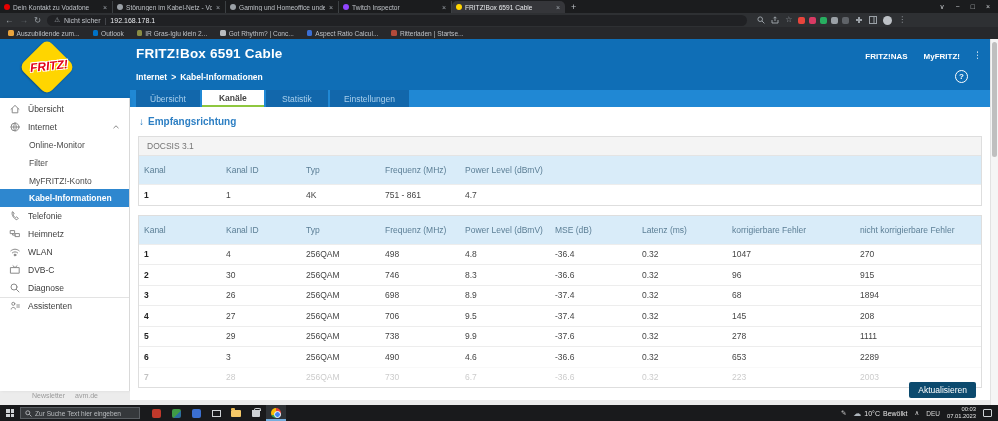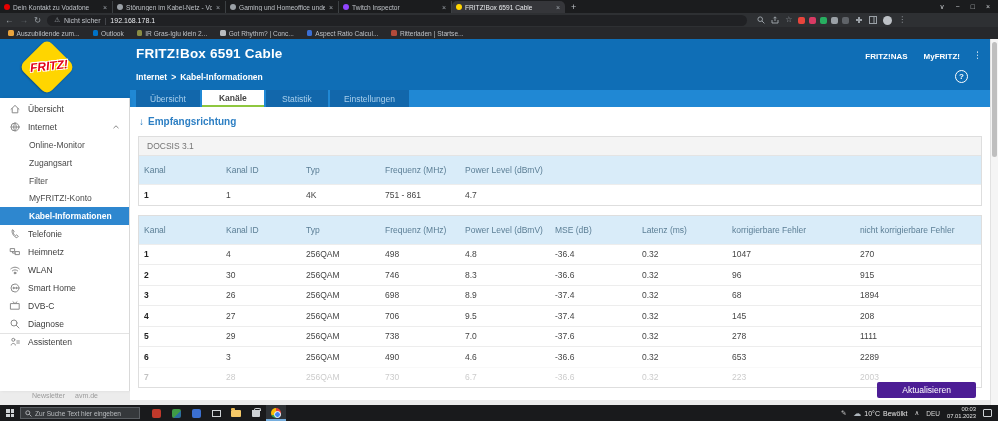--- a/index.html
+++ b/index.html
@@ -67,21 +67,21 @@
   .ptitle{height:19px;line-height:19px;background:#f4f4f4;color:#747474;font-size:8.5px;padding-left:8px;border-bottom:1px solid #e4e4e4;}
   .grid{display:grid;align-items:center;}
   .cols5{grid-template-columns:82px 80px 79px 80px auto;}
   .cols9{grid-template-columns:82px 80px 79px 80px 90px 87px 90px 128px auto;}
   .thead{background:#d9ecf9;height:28px;font-size:8.5px;color:#5b7e95;}
   .thead span{padding-left:5px;}
   .trow{height:20.5px;font-size:8.5px;color:#454545;border-top:1px solid #ededed;background:#fff;}
   .trow span{padding-left:5px;}
   .trow span:first-child{font-weight:bold;color:#222;}
   .trow.faded{opacity:.28;}
-  .refresh{position:absolute;right:14px;bottom:7px;background:#4c1d95;color:#fff;font-size:8.5px;padding:3px 25px;border:none;border-radius:2px;font-family:"Liberation Sans",sans-serif;}
+  .refresh{position:absolute;right:14px;bottom:7px;background:#0c4a6e;color:#fff;font-size:8.5px;padding:3px 9px;border:none;border-radius:2px;font-family:"Liberation Sans",sans-serif;}
 
   
   .taskbar{position:absolute;left:0;right:0;bottom:0;height:16px;background:#191a1c;display:flex;align-items:center;color:#e3e3e3;}
   .startbtn{width:20px;height:16px;display:flex;align-items:center;justify-content:center;}
   .winlogo{display:grid;grid-template-columns:3.5px 3.5px;grid-template-rows:3.5px 3.5px;gap:1px;}
   .winlogo i{background:#cfd3d6;}
   .tsearch{width:120px;height:12px;background:#35383b;border:1px solid #5a5e62;display:flex;align-items:center;gap:3px;padding:0 4px;font-size:6.6px;color:#b9bcbf;margin-right:6px;white-space:nowrap;overflow:hidden;}
   .tico{width:20px;height:16px;display:flex;align-items:center;justify-content:center;position:relative;}
   .tico.running{background:#2e3236;box-shadow:inset 0 -2px 0 #76aede;}
   .chip{width:9px;height:9px;border-radius:2px;}
@@ -264,23 +264,20 @@
             <span class="chev">
               <svg width="8" height="8" viewBox="0 0 8 8" fill="none" stroke="#8a8a8a" stroke-width="1">
                 <path d="M1.5 5.2 L4 2.8 L6.5 5.2"></path>
               </svg>
             </span>
           </div>
           <div class="sitem sub">
             <span>Online-Monitor</span>
           </div>
           <div class="sitem sub">
-            <span>Zugangsart</span>
-          </div>
-          <div class="sitem sub">
             <span>Filter</span>
           </div>
           <div class="sitem sub">
             <span>MyFRITZ!-Konto</span>
           </div>
           <div class="sitem sub active">
             <span>Kabel-Informationen</span>
           </div>
           <div class="sitem">
             <span class="sico">
@@ -301,30 +298,20 @@
             <span>Heimnetz</span>
           </div>
           <div class="sitem">
             <span class="sico">
               <svg width="12" height="12" viewBox="0 0 12 12" fill="none" stroke="#8a8a8a" stroke-width="1" stroke-linejoin="round" stroke-linecap="round">
                 <path d="M1.8 4.8 C4.4 2.6 7.6 2.6 10.2 4.8 M3.4 6.8 C5 5.5 7 5.5 8.6 6.8"></path>
                 <circle cx="6" cy="9" r="0.9" fill="#8a8a8a"></circle>
               </svg>
             </span>
             <span>WLAN</span>
-          </div>
-          <div class="sitem">
-            <span class="sico">
-              <svg width="12" height="12" viewBox="0 0 12 12" fill="none" stroke="#8a8a8a" stroke-width="1" stroke-linejoin="round" stroke-linecap="round">
-                <circle cx="6" cy="6" r="4"></circle>
-                <circle cx="4.6" cy="6" r="0.7" fill="#8a8a8a"></circle>
-                <circle cx="7.4" cy="6" r="0.7" fill="#8a8a8a"></circle>
-              </svg>
-            </span>
-            <span>Smart Home</span>
           </div>
           <div class="sitem">
             <span class="sico">
               <svg width="12" height="12" viewBox="0 0 12 12" fill="none" stroke="#8a8a8a" stroke-width="1" stroke-linejoin="round" stroke-linecap="round">
                 <rect x="1.8" y="3.6" width="8.4" height="5.6"></rect>
                 <path d="M4 1.8 L6 3.6 L8 1.8"></path>
               </svg>
             </span>
             <span>DVB-C</span>
           </div>
@@ -428,21 +415,21 @@
               <span>-37.4</span>
               <span>0.32</span>
               <span>145</span>
               <span>208</span>
             </div>
             <div class="grid trow cols9">
               <span>5</span>
               <span>29</span>
               <span>256QAM</span>
               <span>738</span>
-              <span>7.0</span>
+              <span>9.9</span>
               <span>-37.6</span>
               <span>0.32</span>
               <span>278</span>
               <span>1111</span>
             </div>
             <div class="grid trow cols9">
               <span>6</span>
               <span>3</span>
               <span>256QAM</span>
               <span>490</span>

